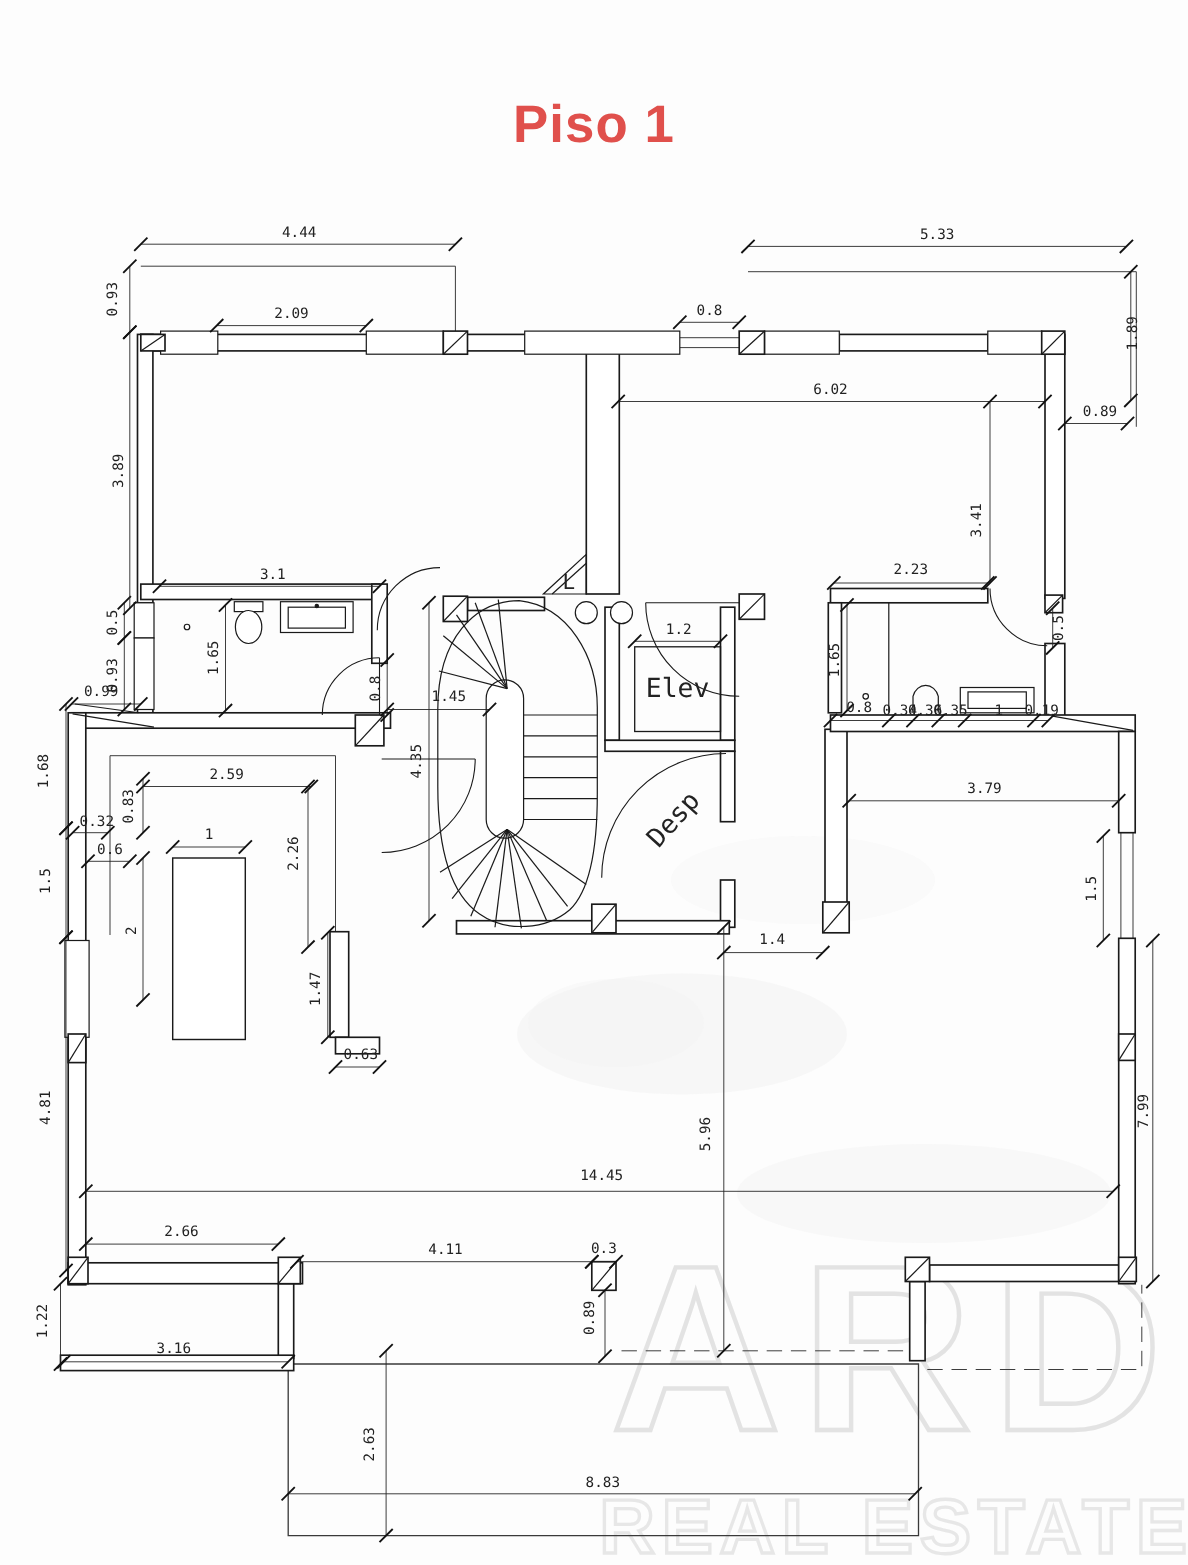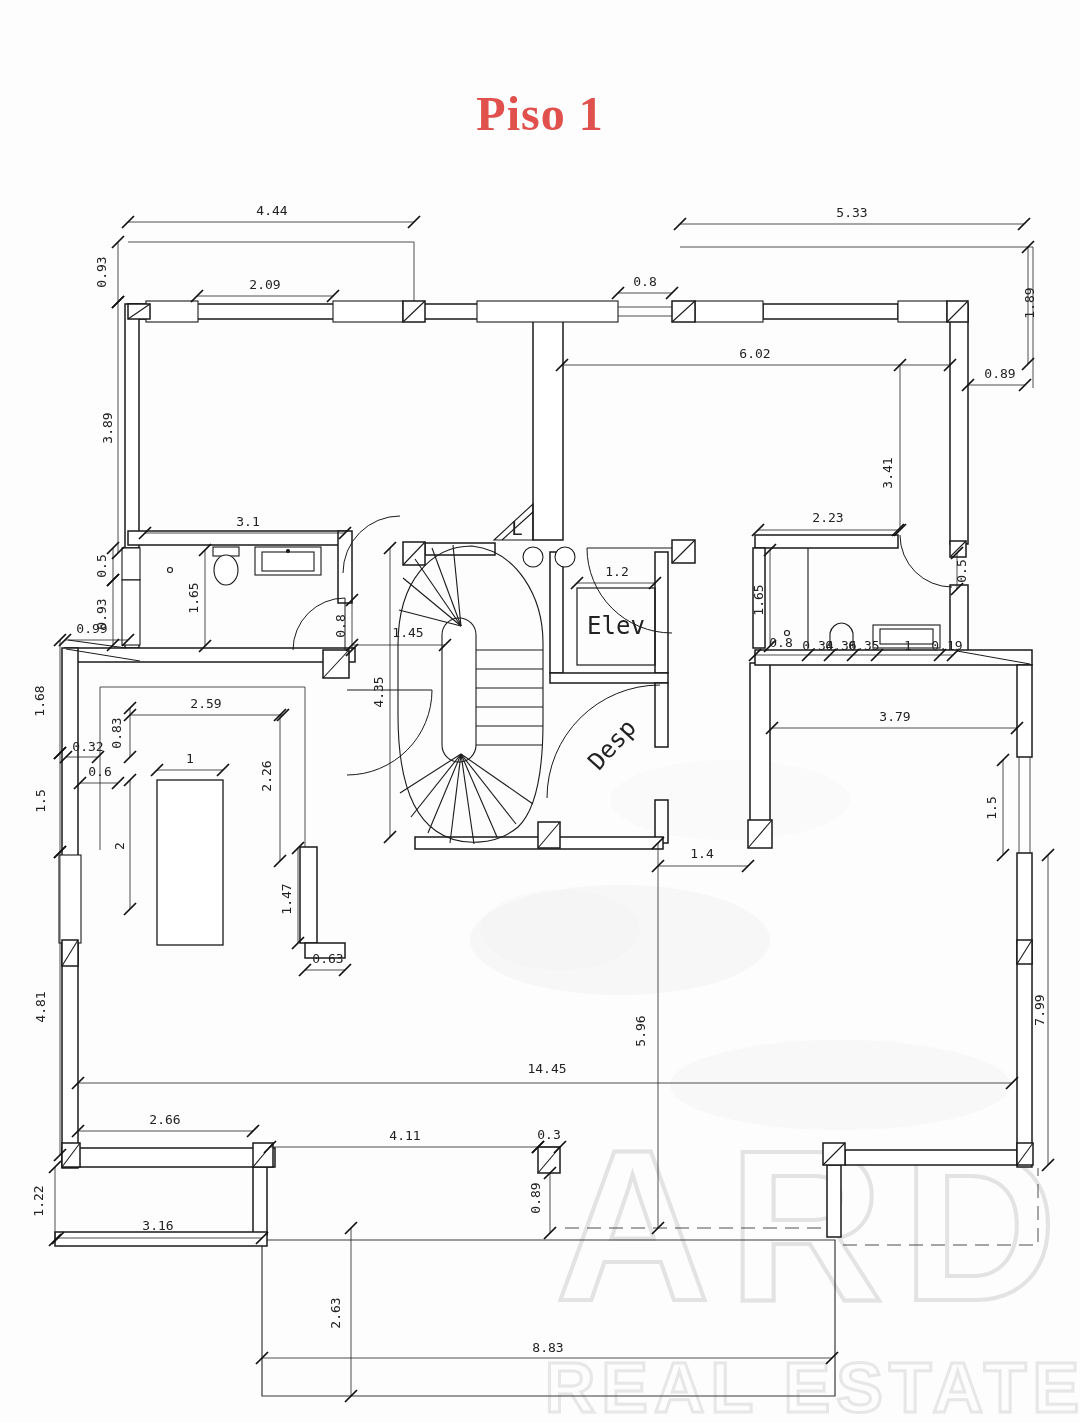--- a/index.html
+++ b/index.html
@@ -10,21 +10,21 @@
         font-size:48px;font-weight:600;letter-spacing:1px;color:#e0504c;
         font-family:"Liberation Sans",sans-serif;}
   .dimtxt{font-family:"DejaVu Sans Mono",monospace;font-size:13px;fill:#222;}
   .roomtxt{font-family:"DejaVu Sans Mono",monospace;fill:#222;}
   .wm{font-family:"Liberation Sans",sans-serif;font-weight:bold;fill:none;}
 </style>
 </head>
 <body>
 
 <div id="page">
-  <div id="page-title" style="color: rgb(224, 80, 76); font-family: Liberation Serif, serif;">Piso 1</div>
+  <div id="page-title" style="color: rgb(224, 80, 76);">Piso 1</div>
 
   <svg id="plan-svg" width="1080" height="1423" viewBox="0 0 1080 1423">
 
     <g>
       <ellipse cx="620" cy="940" rx="150" ry="55" fill="#f2f2f2" opacity="0.55"></ellipse>
       <ellipse cx="840" cy="1085" rx="170" ry="45" fill="#f3f3f3" opacity="0.5"></ellipse>
       <ellipse cx="730" cy="800" rx="120" ry="40" fill="#f4f4f4" opacity="0.4"></ellipse>
       <ellipse cx="560" cy="930" rx="80" ry="40" fill="#f3f3f3" opacity="0.4"></ellipse>
     </g>
 

